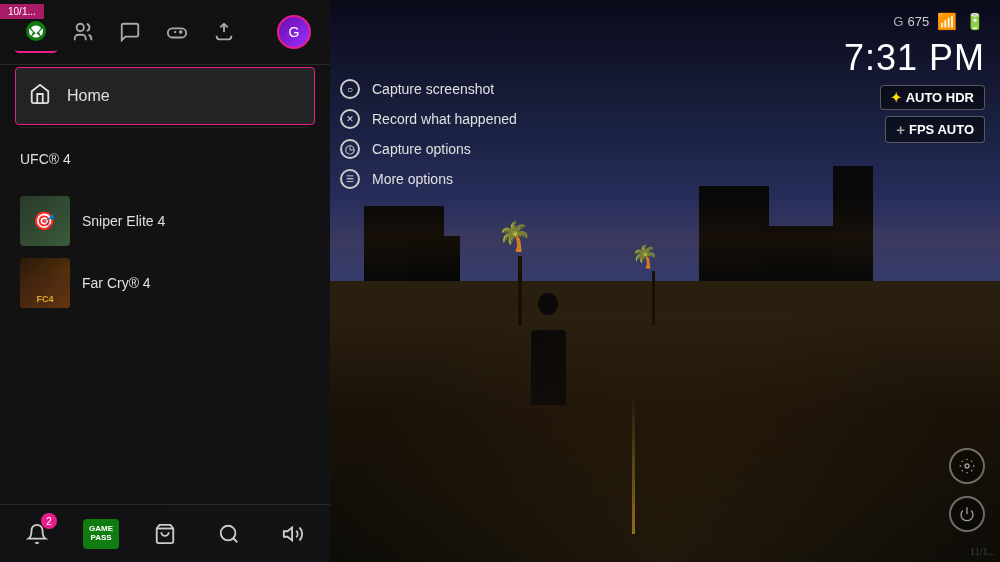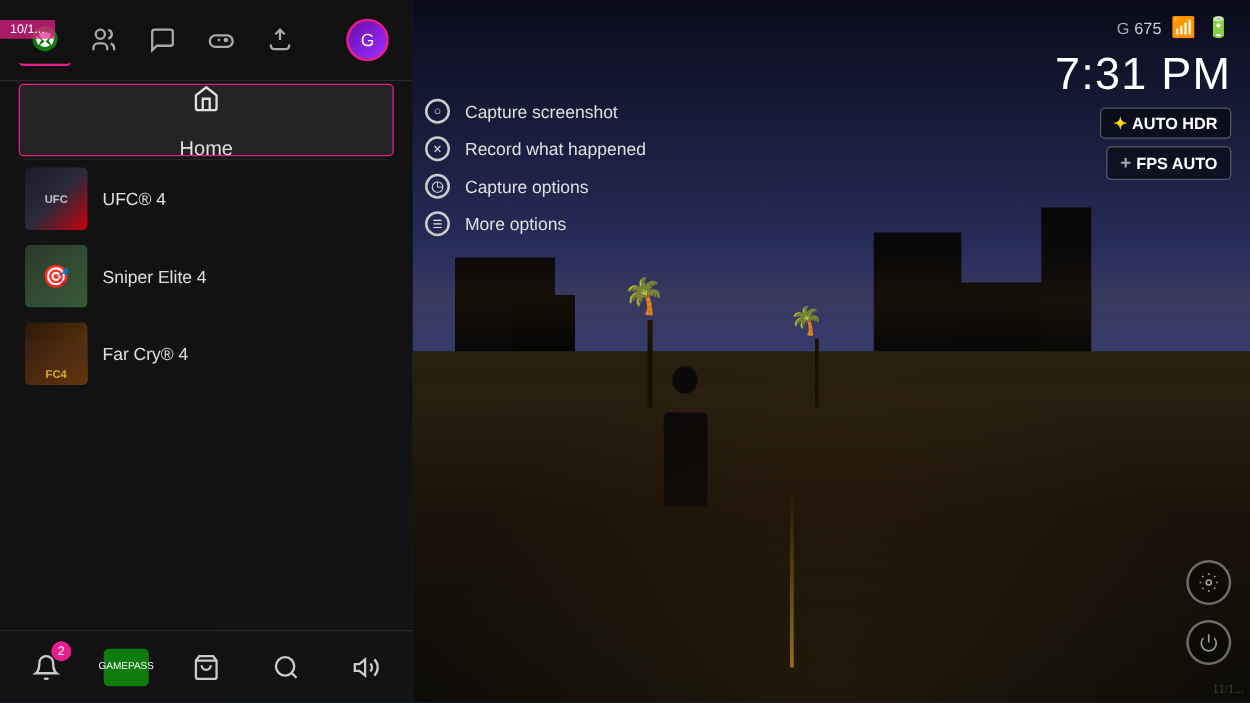--- a/index.html
+++ b/index.html
@@ -113,21 +113,20 @@
       gap: 15px;
       transition: background 0.15s;
     }
 
     .menu-item.active {
       background: rgba(255,255,255,0.08);
       border: 1.5px solid #e91e8c;
       border-radius: 4px;
       margin: 2px 15px;
       padding: 0 12px;
-      flex-direction: column;
     }
 
     .menu-item-icon {
       font-size: 20px;
       color: #ccc;
       width: 24px;
       text-align: center;
     }
 
     .menu-item-label {
@@ -200,27 +199,27 @@
       align-items: center;
       justify-content: center;
     }
 
     .gamepass-btn {
       background: #107c10;
       border-radius: 4px;
       font-size: 9px;
       color: white;
       padding: 2px 4px;
-      font-weight: normal;
+      font-weight: bold;
       text-align: center;
       line-height: 1.1;
       width: 36px;
       height: 30px;
       display: flex;
-      flex-direction: row;
+      flex-direction: column;
       align-items: center;
       justify-content: center;
     }
 
     
     .context-menu {
       position: absolute;
       left: 340px;
       top: 75px;
       z-index: 20;
@@ -317,21 +316,21 @@
       justify-content: center;
       color: rgba(255,255,255,0.6);
       font-size: 14px;
       cursor: pointer;
       background: rgba(0,0,0,0.3);
     }
 
     
     .watermark {
       position: absolute;
-      top: 16px; left: 0;
+      top: 4px; left: 0;
       background: rgba(233,30,140,0.7);
       color: white;
       font-size: 10px;
       padding: 2px 8px;
       z-index: 30;
     }
 
     .divider {
       height: 1px;
       background: rgba(255,255,255,0.08);
@@ -428,23 +427,20 @@
         </svg>
       </span>
       <span class="menu-item-label">Home</span>
     </div>
 
 
     <div class="divider"></div>
 
 
     <div class="game-item">
-      <div class="game-thumbnail thumb-ufc">
-        <div style="width:100%;height:100%;display:flex;align-items:center;justify-content:center;font-size:9px;font-weight:bold;color:rgba(255,255,255,0.7);">UFC</div>
-      </div>
       <span class="game-label">UFC® 4</span>
     </div>
 
     <div class="game-item">
       <div class="game-thumbnail thumb-sniper">
         <div style="width:100%;height:100%;background:linear-gradient(135deg,#2a3a2a,#3a5a3a);display:flex;align-items:center;justify-content:center;">
           <div style="font-size:18px;">🎯</div>
         </div>
       </div>
       <span class="game-label">Sniper Elite 4</span>

